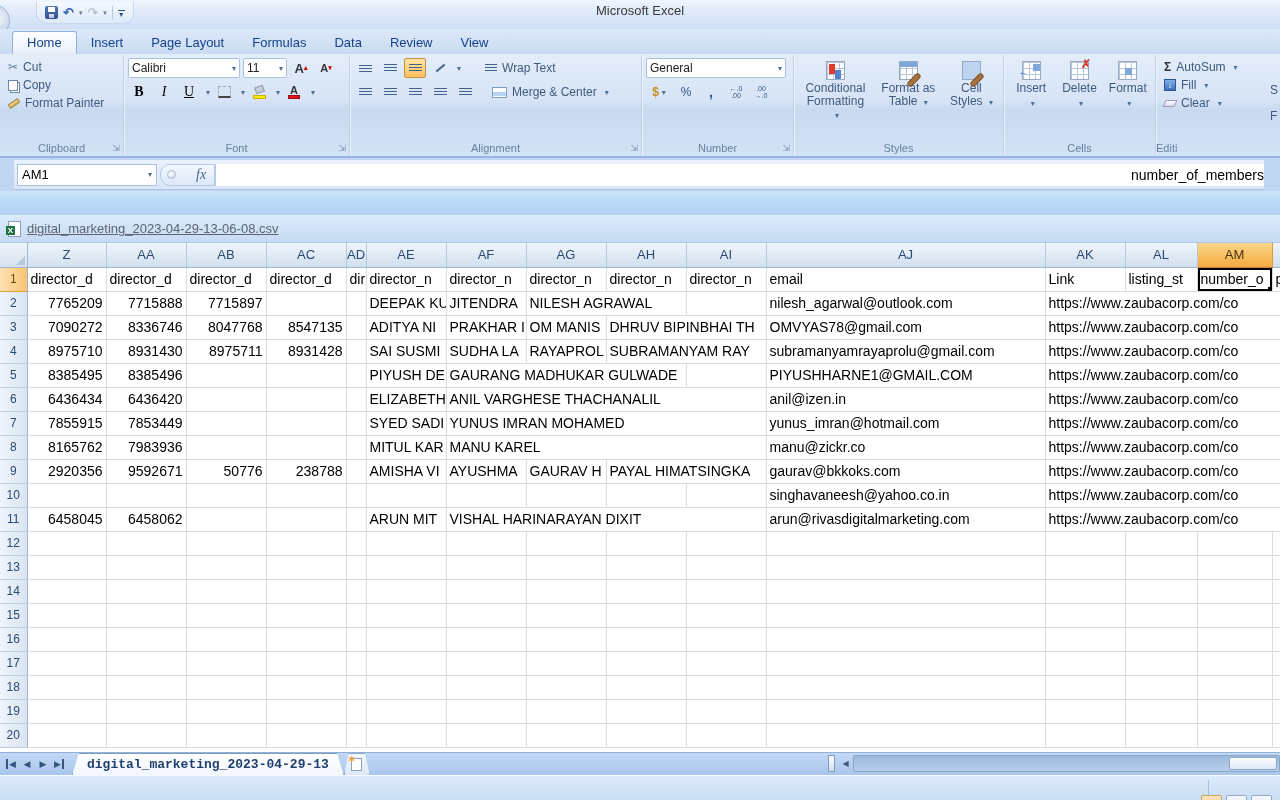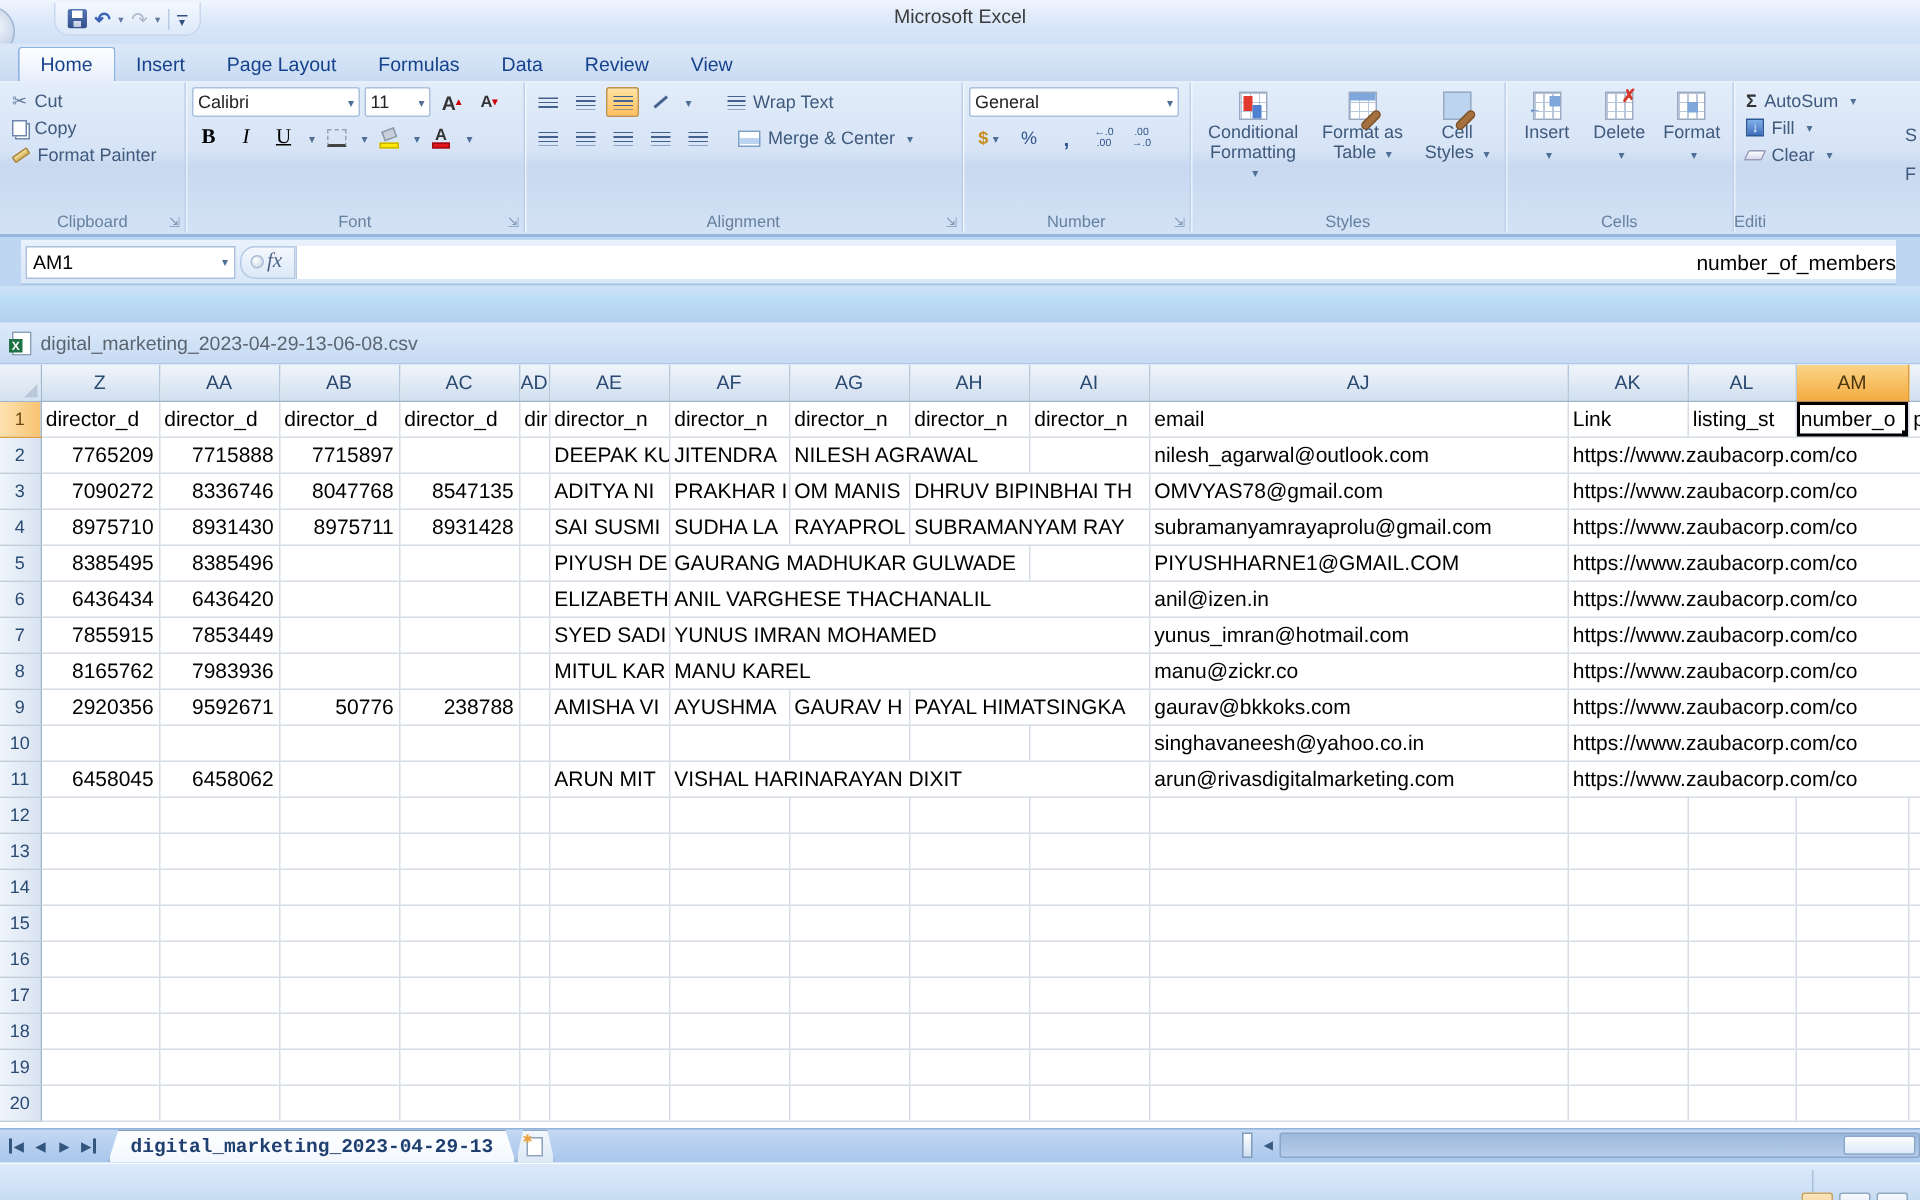--- a/index.html
+++ b/index.html
@@ -93,37 +93,37 @@
      border:1px solid #9a9ab8; transform:skewX(-25deg); border-radius:1px; }
   .edgeletters { position:absolute; right:0; top:22px; width:10px; font-size:12px; color:#3f5a7d;
      line-height:26px; overflow:hidden; }
 
   
   .fbar { position:absolute; top:160px; left:0; right:16px; height:30px;
     background:linear-gradient(#e9f1fc,#d9e7f8); border-bottom:1px solid #aac4e4;
     display:flex; align-items:center;margin-left:14px; }
   .namebox { width:140px; height:22px; margin-left:3px; background:#fff; border:1px solid #a9c0de;
     display:flex; align-items:center; justify-content:space-between; padding:0 4px; font-size:13px; }
-  .fxpill { display:flex; align-items:center; gap:2px; height:22px; padding:0 8px 0 6px; margin-left:3px;
+  .fxpill { display:flex; align-items:center; gap:20px; height:22px; padding:0 8px 0 6px; margin-left:3px;
     background:linear-gradient(#f3f8fe,#dce8f7); border:1px solid #b5c9e4; border-radius:10px 0 0 10px; }
   .dot { width:9px; height:9px; border-radius:50%; background:radial-gradient(circle at 35% 35%,#fff,#c3d0e2); border:1px solid #a9bcd6;}
   .fx { font-family:"Liberation Serif",serif; font-style:italic; font-size:14px; color:#4d6687; }
   .finput { flex:1; height:22px; background:#fff; border-left:1px solid #b5c9e4; display:flex;
     align-items:center; padding-left:6px; font-size:14px;justify-content:flex-end; }
 
   
   .gapband { position:absolute; top:191px; left:0; right:0; height:24px;
     background:linear-gradient(#cfe2f8,#badcf6 40%,#b5d0f0); }
   .doctitle { position:absolute; top:215px; left:0; right:0; height:28px;
     background:linear-gradient(#dcebfb,#c6daf3); border-bottom:1px solid #aec8e8;
     display:flex; align-items:center; gap:6px; padding-left:8px; }
   .xlicon { position:relative; width:13px; height:16px; background:#fff; border:1px solid #8aa0ba; }
   .xlicon .grn { position:absolute; left:-3px; bottom:1px; width:9px; height:9px; background:#1f7244;
     color:#fff; font-size:8px; font-weight:bold; display:flex; align-items:center; justify-content:center; }
-  .doctitle .txt { font-size:13px; color:#5b6570; }
+  .doctitle .txt { font-size:13px; color:#5b6570;text-decoration:underline; }
 
   
   .sheet { position:absolute; top:243px; left:0; right:0; height:509px; background:#fff; overflow:hidden; }
   table { border-collapse:collapse; table-layout:fixed; width:1280px; }
   th,td { height:24px; overflow:hidden; white-space:nowrap; font-weight:normal; padding:0; }
   td.c { border-right:1px solid #d6dde6; border-bottom:1px solid #d6dde6; font-size:14px; padding:0 3px; }
   td.num { text-align:right;margin-left:20px; }
   th.colh { background:linear-gradient(#f0f5fb,#dfe9f4 55%,#d0deee); border-right:1px solid #b7c8dc;
     border-bottom:1px solid #9eb6ce; font-size:13px; color:#2a4a71; text-align:center; }
   th.colh.sel { background:linear-gradient(#fbd588,#f4ab41); border-right:1px solid #d79a3d;

